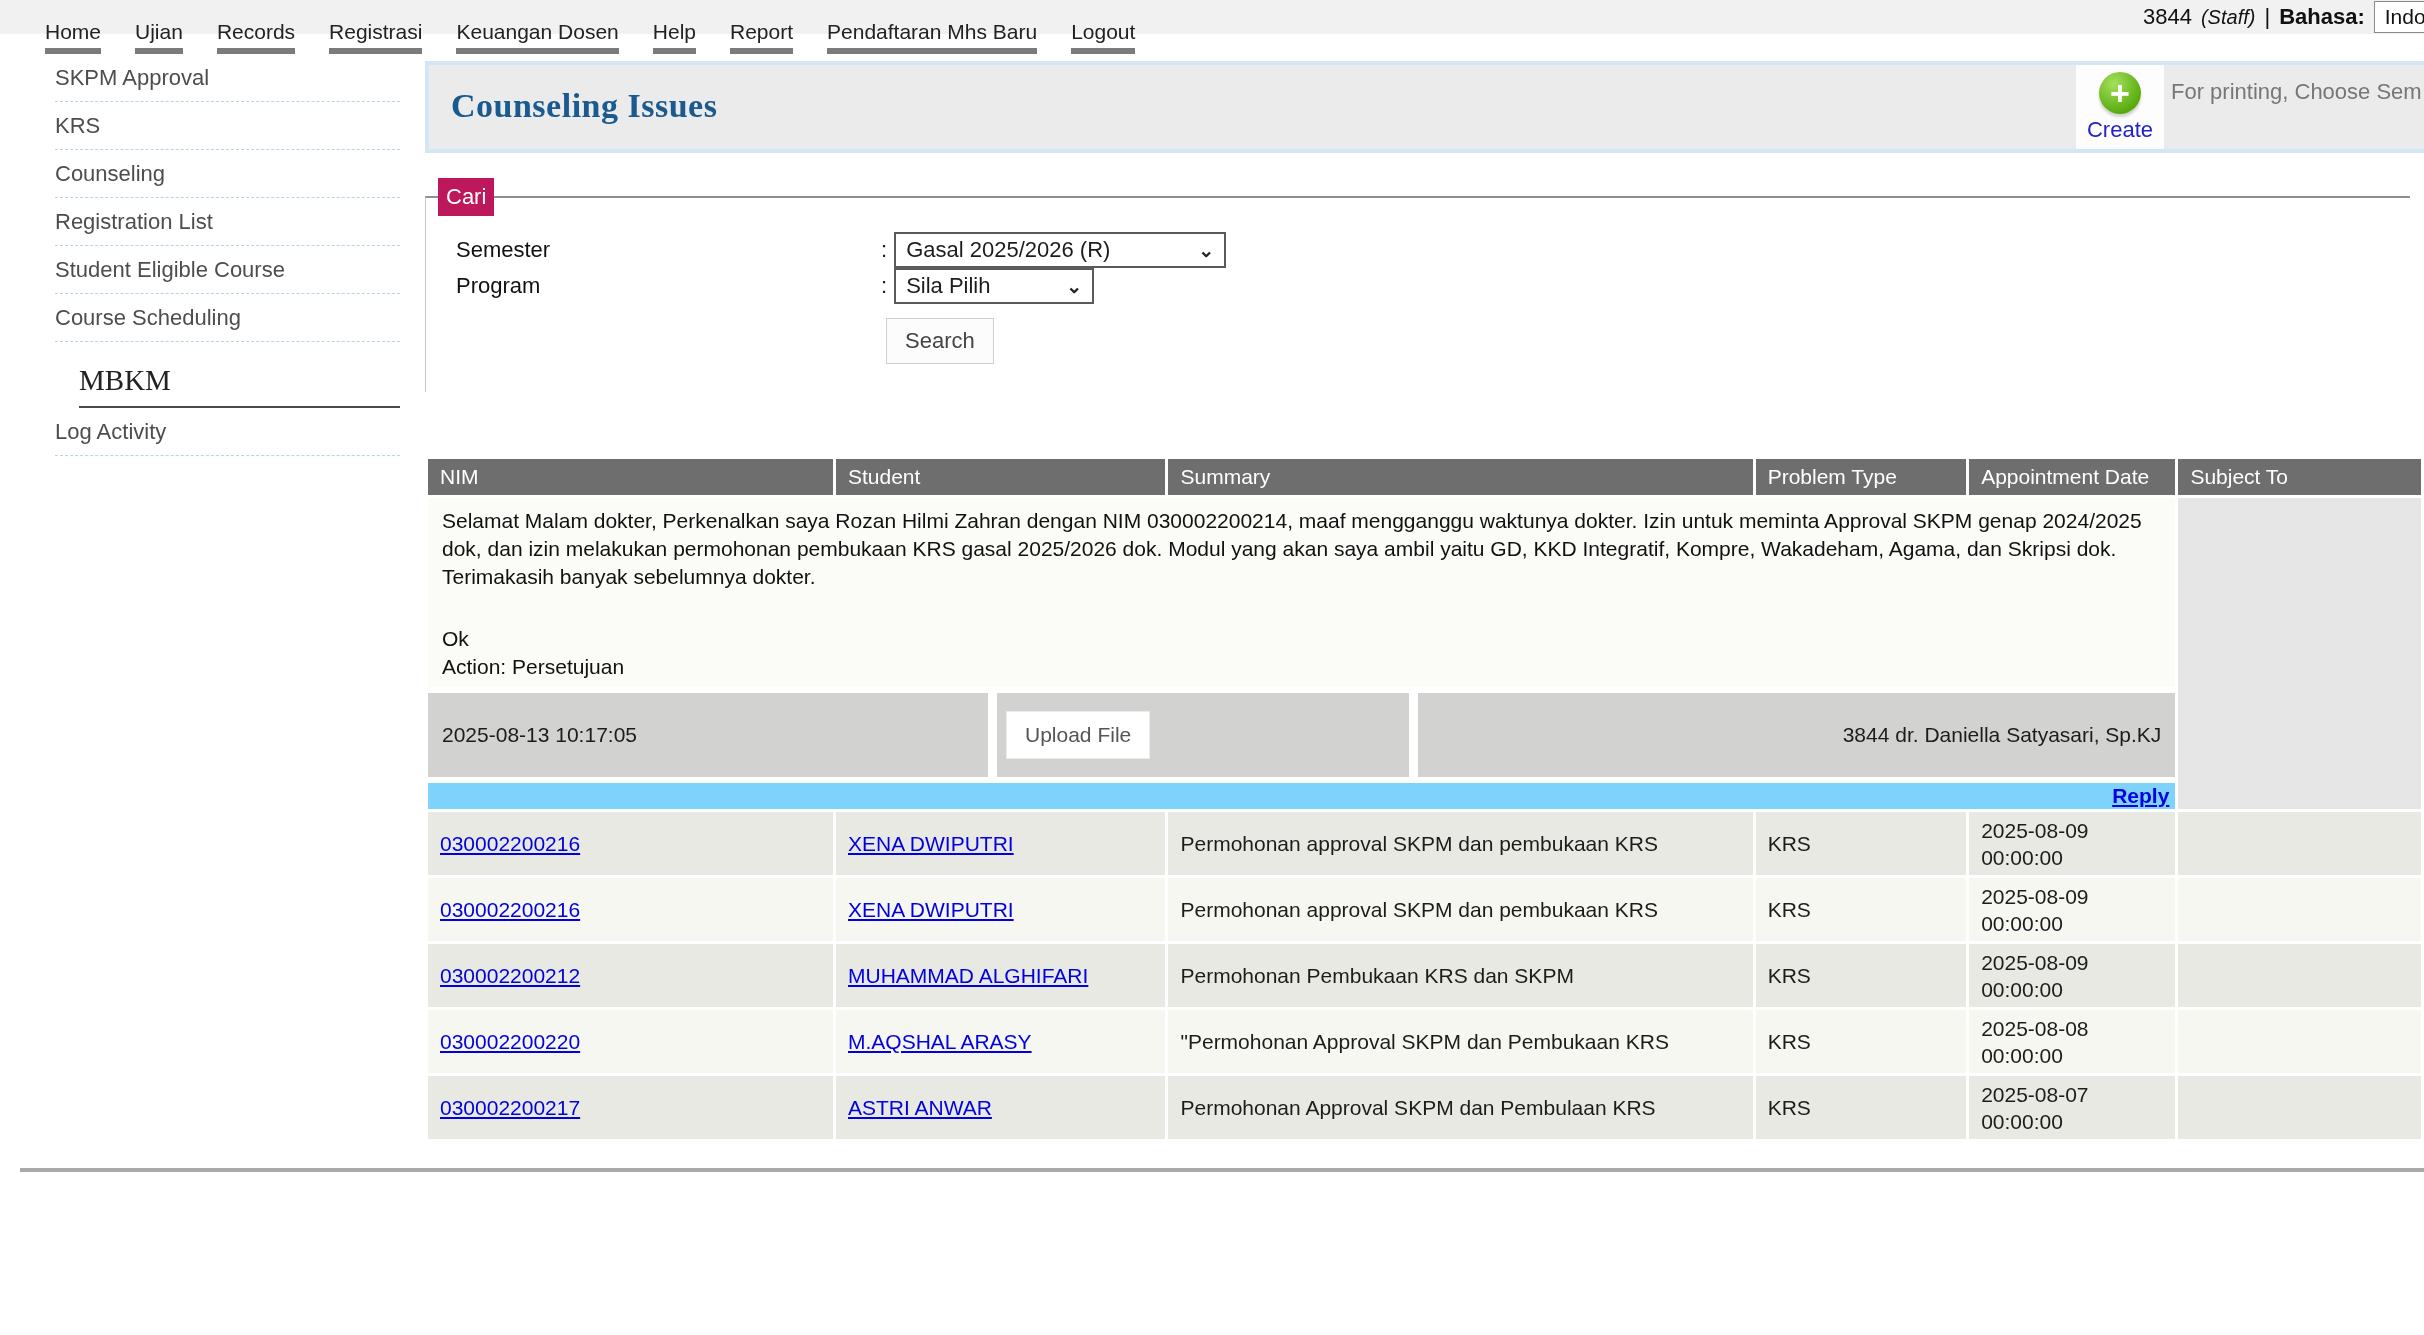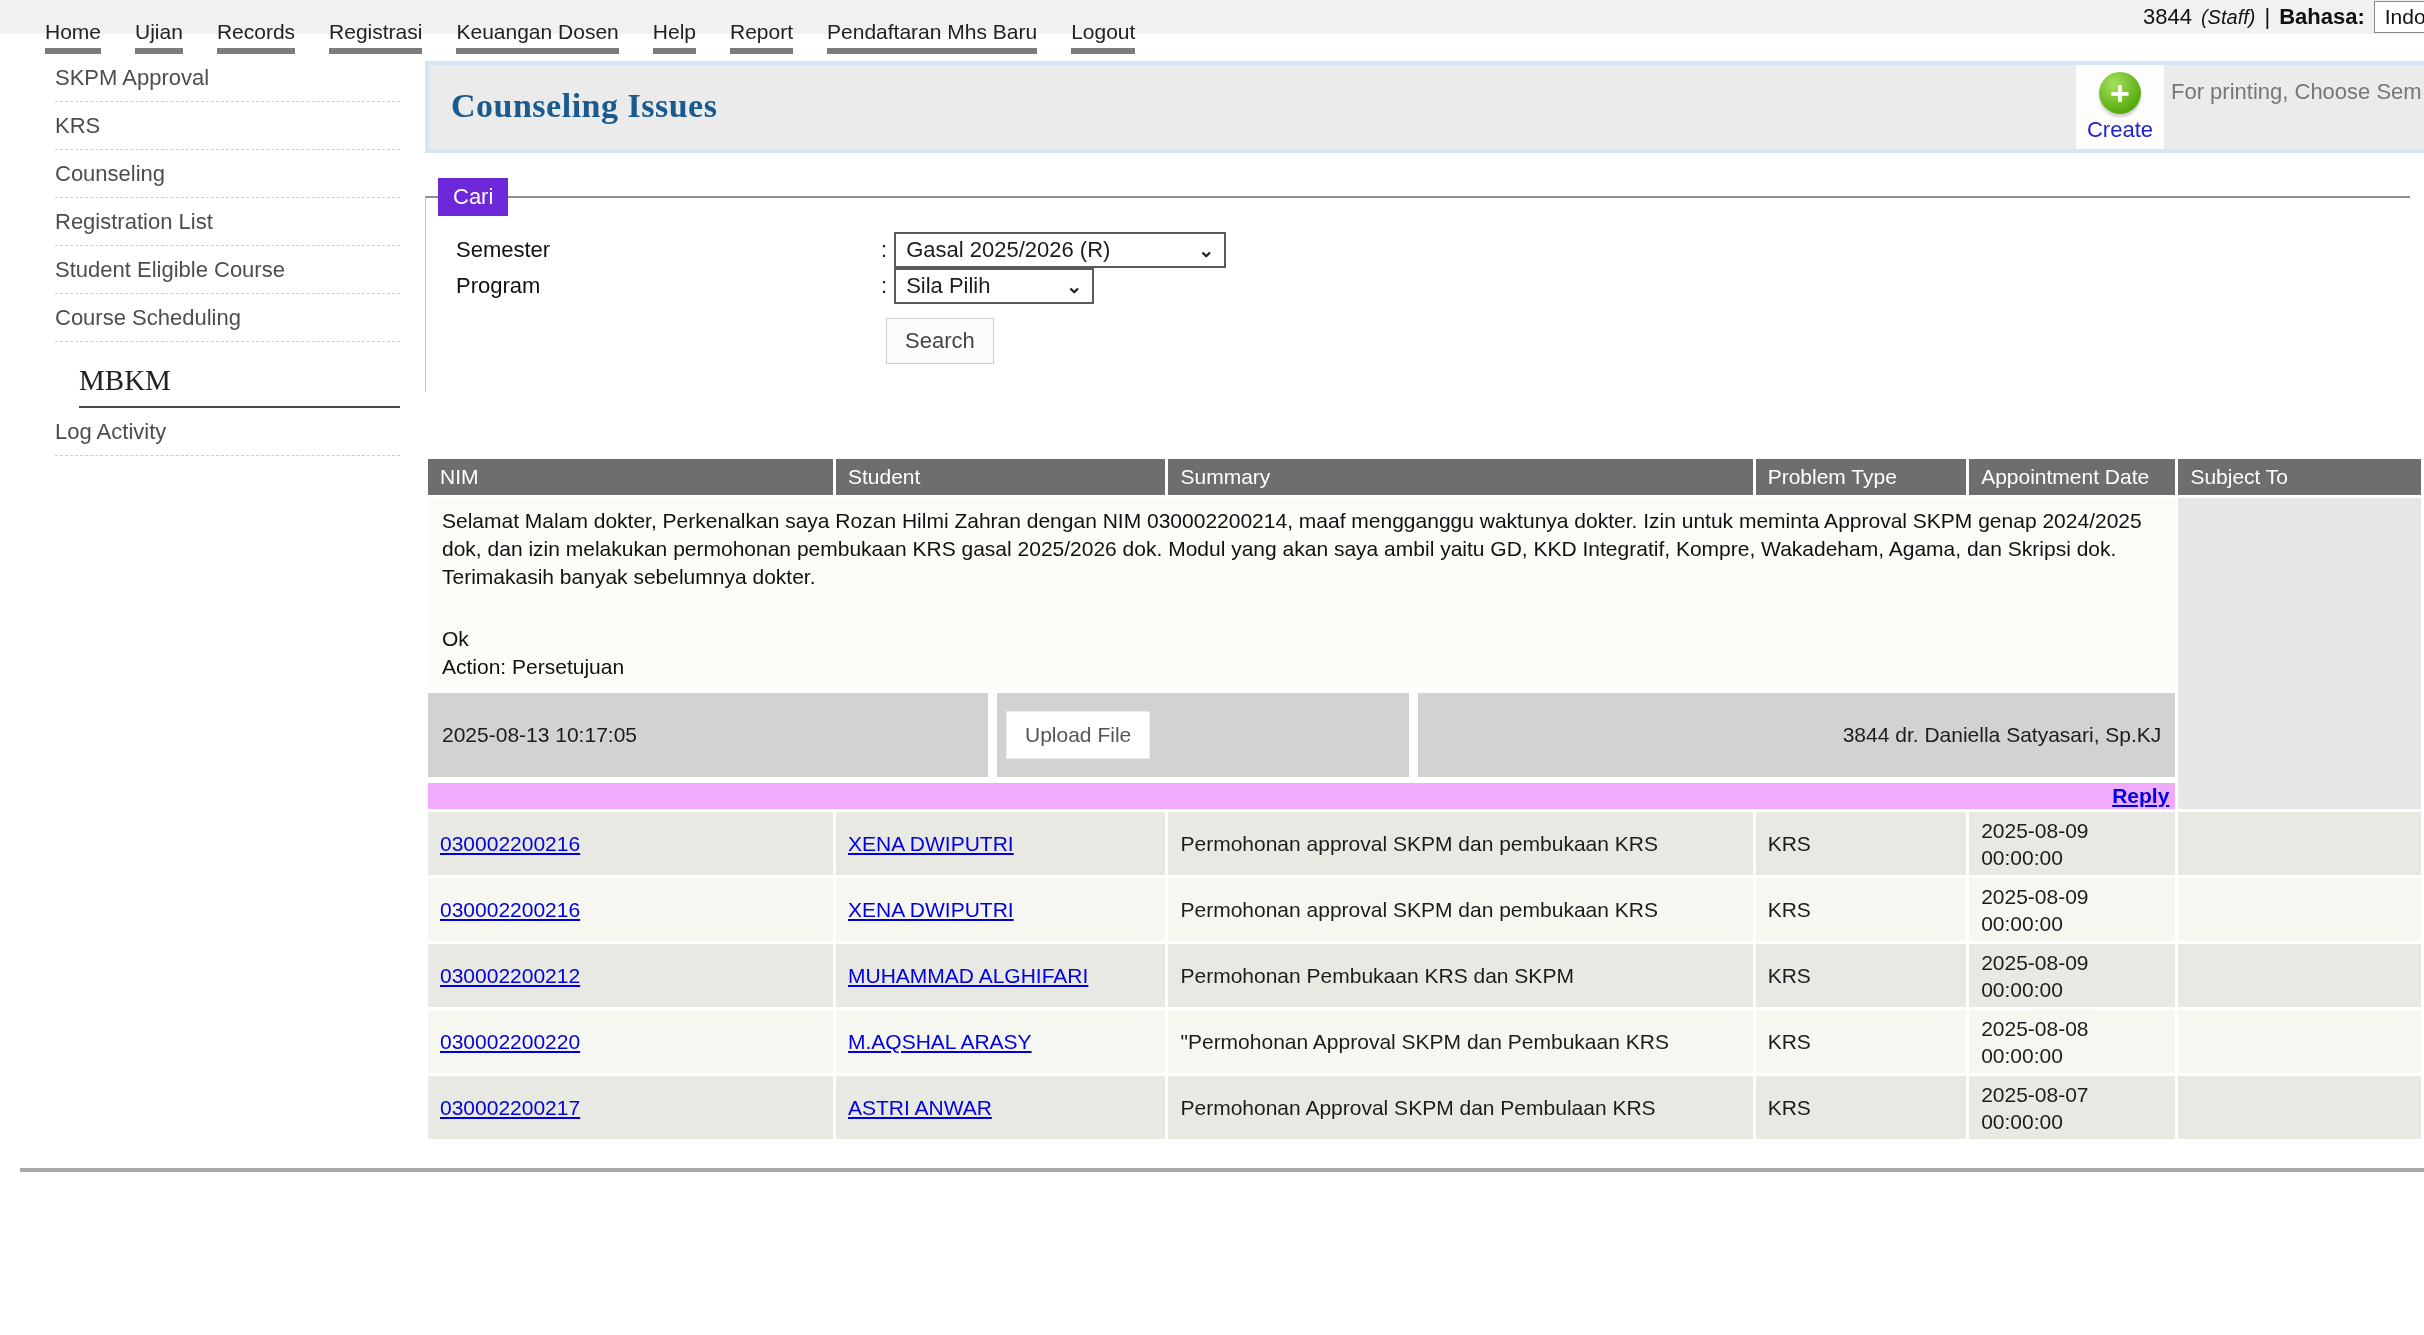--- a/index.html
+++ b/index.html
@@ -25,21 +25,21 @@
   
   .main { position:absolute; left:425px; top:61px; width:1999px; height:1113px; overflow:hidden; }
   .banner { position:absolute; top:0; left:0; width:1999px; height:92px; background:#ebebeb; border:4px solid #d3e6f4; border-right:none; }
   .title { position:absolute; left:22px; top:22px; font-family:"Liberation Serif", serif; font-weight:bold; font-size:34px; color:#1a5a8f; letter-spacing:0.5px; }
   .create-box { position:absolute; left:1647px; top:0; width:88px; height:84px; background:#fdfdfd; display:flex; flex-direction:column; align-items:center; justify-content:center; cursor:pointer; }
   .create-circle { width:42px; height:42px; border-radius:50%; background:radial-gradient(circle at 35% 28%, #a5e05c, #58ab0e 72%); color:#fff; font-size:34px; font-weight:bold; display:flex; align-items:center; justify-content:center; line-height:1; box-shadow:0 3px 3px rgba(0,0,0,0.18); }
   .create-label { color:#2222cc; font-size:22px; margin-top:3px; }
   .print-hint { position:absolute; left:1742px; top:14px; font-size:22px; color:#777; white-space:nowrap; }
   
   .searchbox { position:absolute; top:135px; left:0; width:1985px; height:196px; border-top:2px solid #8f8f8f; border-left:1px solid #c7c7c7; }
-  .legend { position:absolute; top:-20px; left:12px; background:#6d28d9; color:#fff; font-size:22px; padding:6px 15px; }
+  .legend { position:absolute; top:-20px; left:12px; background:#be185d; color:#fff; font-size:22px; padding:6px 8px; }
   .form-row { display:flex; align-items:center; margin-left:30px; }
   .form-row.first { margin-top:34px; }
   .f-label { width:425px; font-size:22px; color:#111; }
   .f-colon { font-size:22px; margin-right:7px; }
   .fake-select { border:2px solid #5a5a5a; background:#fff; display:flex; align-items:center; justify-content:space-between; height:36px; padding:0 10px; font-size:22px; cursor:pointer; }
   .sel-sem { width:332px; }
   .sel-prog { width:200px; }
   .chev { font-size:19px; font-weight:bold; color:#222; }
   .search-btn { margin-left:460px; margin-top:14px; background:#fcfcfc; border:1px solid #cfcfcf; color:#444; font-size:22px; padding:9px 18px; cursor:pointer; }
   
@@ -57,21 +57,21 @@
   .detail-subject { background:#e6e6e6; }
   .msg-block { background:#fbfbf7; padding:9px 14px 6px; }
   .msg-text { margin:0 0 34px 0; line-height:28px; color:#111; }
   .msg-status, .msg-action { margin:0; line-height:28px; color:#111; }
   .stamp-row { display:flex; gap:9px; margin-top:6px; }
   .stamp-box { background:#d2d2d0; height:84px; }
   .stamp-time { width:560px; display:flex; align-items:center; padding-left:14px; }
   .stamp-upload { width:412px; display:flex; align-items:center; padding-left:9px; }
   .upload-btn { background:#fff; border:1px solid #ececec; color:#555; font-size:21px; padding:11px 18px; cursor:pointer; font-family:"Liberation Sans",sans-serif; }
   .stamp-author { flex:1; display:flex; align-items:center; justify-content:flex-end; padding-right:14px; }
-  .reply-bar { background:#f0abfc; height:26px; margin-top:6px; display:flex; align-items:center; justify-content:flex-end; padding-right:6px; }
+  .reply-bar { background:#7dd3fc; height:26px; margin-top:6px; display:flex; align-items:center; justify-content:flex-end; padding-right:6px; }
   .reply-link { font-weight:bold; font-size:21px; }
   
   .bottom-line { position:absolute; left:20px; top:1168px; width:2404px; height:4px; background:#a9a9a9; }
 </style>
 </head>
 <body>
 
 <div class="topbar">
   <div class="nav">
     <div class="nav-item">

